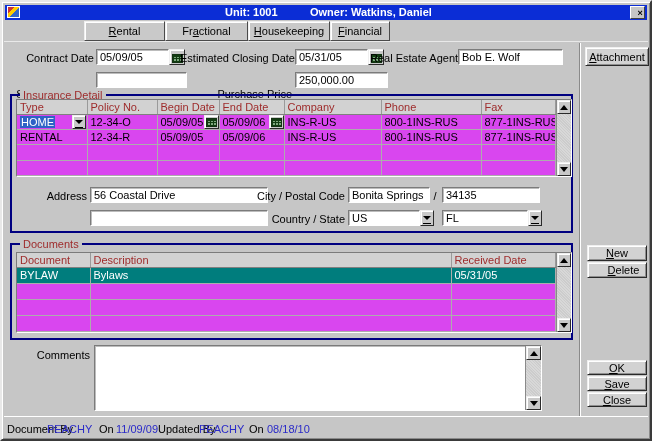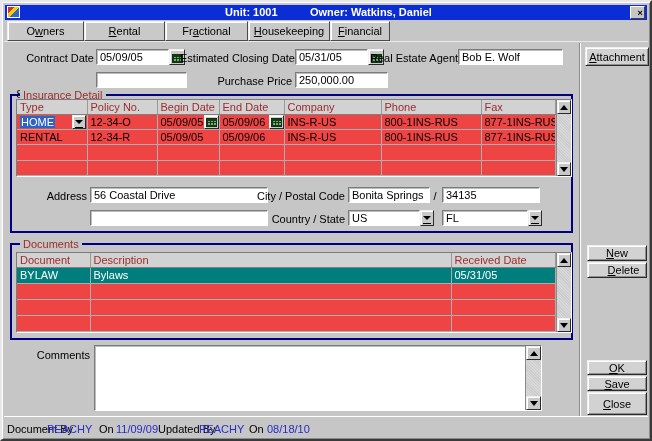--- a/index.html
+++ b/index.html
@@ -66,21 +66,21 @@
   .drop-btn::after{ content:""; display:block; width:8px; height:1px; background:#000; margin:-1px auto 0; }
 
   
   .groupbox{ position:absolute; border:2px solid #000080; }
   .group-label{ position:absolute; top:-7px; left:8px; background:#c6c6c6; padding:0 3px;
     color:#9e2b2b; white-space:nowrap; }
 
   
   .tbl-wrap{ position:absolute; display:flex;
     border:1px solid; border-color:#7b7b7b #fff #fff #7b7b7b; background:#fff; }
-  table.grid{ border-collapse:collapse; table-layout:fixed; background:#ef4444;padding-left:39px; }
+  table.grid{ border-collapse:collapse; table-layout:fixed; background:#d946ef;padding-left:39px; }
   table.grid th{ background:#d2d2d2; color:#9e2b2b; font-weight:normal; text-align:left;
     padding:0 3px; height:14px; font-size:11px;
     border-right:1px solid #9a9a9a; border-bottom:1px solid #808080; white-space:nowrap; overflow:hidden;}
   table.grid td{ padding:0 3px; font-size:11px; white-space:nowrap; overflow:hidden;
     border-right:1px solid #adadad; border-bottom:1px solid #adadad; position:relative; }
   .ins-grid td{ height:15px; }
   .doc-grid td{ height:16px; }
   tr.sel-row td{ background:#007d7d; color:#fff; }
   .hl{ background:#2e62c6; color:#fff; padding:0 1px; }
   td .cell-drop{ right:1px; top:0px; height:14px; }
@@ -116,21 +116,20 @@
 
   <div class="titlebar">
     <span class="app-icon"></span>
     <span class="t-unit">Unit: 1001</span>
     <span class="t-owner">Owner: Watkins, Daniel</span>
     <button class="close-btn">
         <span>×</span>
       </button>
   </div>
 
-  <button class="tab" style="left:5px;width:77px;">O<span class="mn">w</span>ners</button>
   <button class="tab" style="left:82px;width:81px;"><span class="mn">R</span>ental</button>
   <button class="tab" style="left:163px;width:83px;">Fr<span class="mn">a</span>ctional</button>
   <button class="tab" style="left:328px;width:60px;"><span class="mn">F</span>inancial</button>
   <button class="tab" style="left:246px;width:82px;"><span class="mn">H</span>ousekeeping</button>
   <div class="panel-edge"></div>
 
   <span class="lbl" style="left:8px;width:84px;top:50px;">Contract Date</span>
   <input class="fld" style="left: 94px; top: 47px; width: 73px;" readonly="" value="05/09/05">
   <button class="cal-btn" style="left:167px;top:47px;">
       <span class="cal-icon"></span>
@@ -141,21 +140,21 @@
   <button class="cal-btn" style="left:366px;top:47px;">
       <span class="cal-icon"></span>
     </button>
 
   <span class="lbl" style="left:368px;width:85px;top:50px;">Real Estate Agent</span>
   <input class="fld" style="left: 456px; top: 47px; width: 105px;" readonly="" value="Bob E. Wolf">
 
   <span class="lbl" style="left:8px;width:84px;top:86px;">Sales Associate</span>
   <input class="fld" style="left: 94px; top: 70px; width: 91px;" readonly="" value="">
 
-  <span class="lbl" style="left:178px;width:112px;top:73px;text-align:right;">Purchase Price</span>
+  <span class="lbl" style="left:178px;width:112px;top:86px;text-align:right;">Purchase Price</span>
   <input class="fld" style="left: 293px; top: 70px; width: 93px;" readonly="" value="250,000.00">
 
   <div class="groupbox" style="left:8px;top:92px;width:563px;height:139px;">
     <span class="group-label">Insurance Detail</span>
   </div>
 
   <div class="tbl-wrap" style="left:14px;top:97px;width:556px;height:78px;">
     <table class="grid ins-grid" style="width:538px;">
       <colgroup>
           <col style="width:70px">
@@ -315,21 +314,21 @@
         </div>
     </div>
   </div>
 
   <div class="vgroove" style="left:577px;top:41px;height:374px;"></div>
   <button class="btn3d" style="left:583px;top:45px;width:64px;height:19px;"><span class="mn">A</span>ttachment</button>
   <button class="btn3d" style="left:585px;top:243px;width:60px;height:16px;"><span class="mn">N</span>ew</button>
   <button class="btn3d" style="left:585px;top:260px;width:60px;height:16px;padding-left:13px;"><span class="mn">D</span>elete</button>
   <button class="btn3d" style="left:585px;top:358px;width:60px;height:15px;"><span class="mn">O</span>K</button>
   <button class="btn3d" style="left:585px;top:374px;width:60px;height:15px;"><span class="mn">S</span>ave</button>
-  <button class="btn3d" style="left:585px;top:390px;width:60px;height:23px;"><span class="mn">C</span>lose</button>
+  <button class="btn3d" style="left:585px;top:390px;width:60px;height:15px;"><span class="mn">C</span>lose</button>
 
   <div class="hgroove" style="left:2px;right:2px;top:414px;"></div>
   <span class="foot" style="left:5px;">Document By</span>
   <span class="foot blue" style="left:45px;">PEACHY</span>
   <span class="foot" style="left:97px;">On</span>
   <span class="foot blue" style="left:114px;">11/09/09</span>
   <span class="foot" style="left:156px;">Updated By</span>
   <span class="foot blue" style="left:197px;">PEACHY</span>
   <span class="foot" style="left:247px;">On</span>
   <span class="foot blue" style="left:265px;">08/18/10</span>

